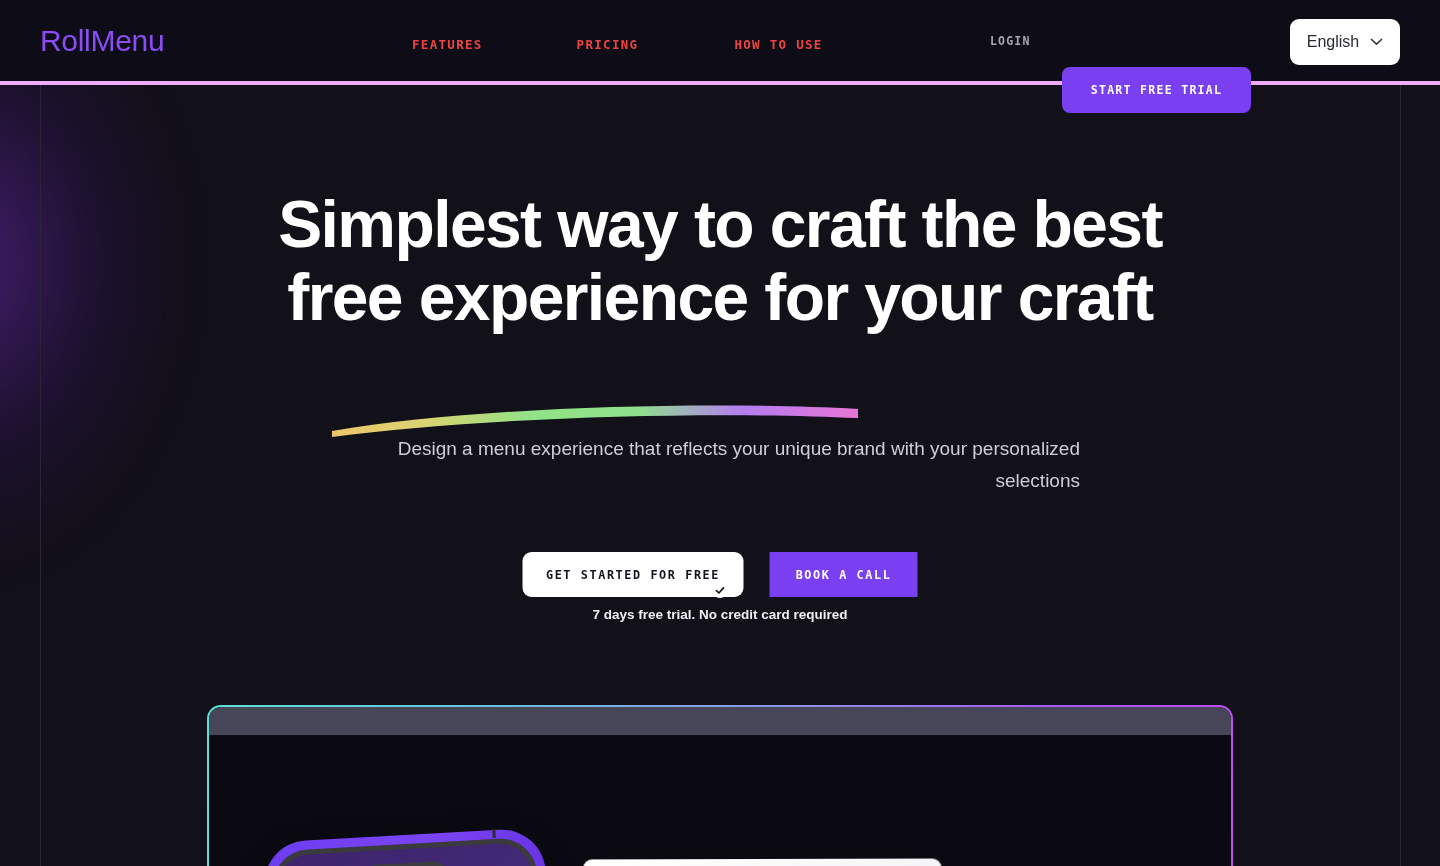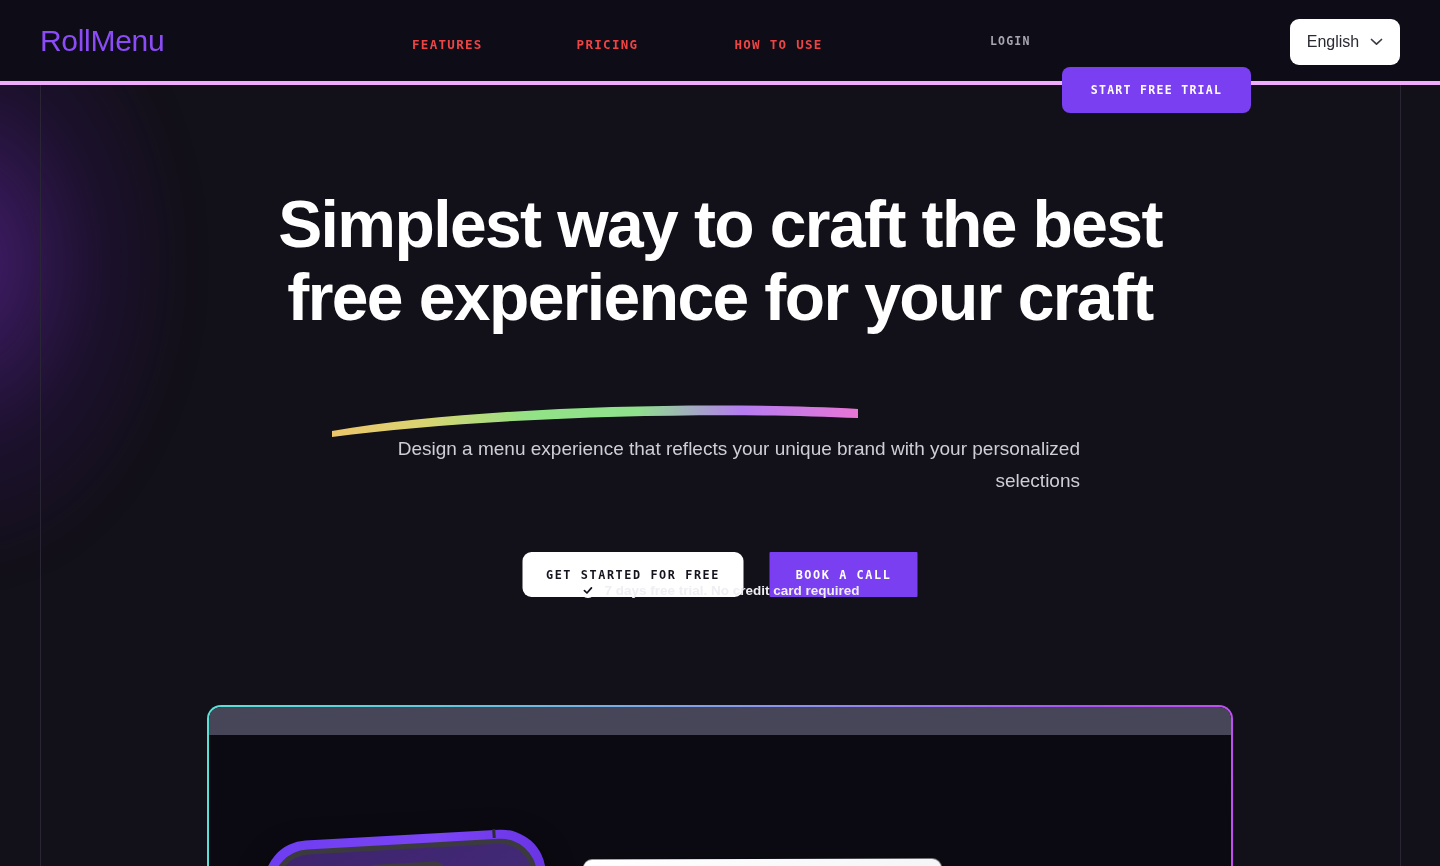--- a/index.html
+++ b/index.html
@@ -118,20 +118,21 @@
     background: #7b3ff2; border: none; border-radius: 1px;
     color: #fff;
     font-family: "DejaVu Sans Mono", monospace;
     font-size: 11.8px; font-weight: 700; letter-spacing: 1.6px;
     cursor: pointer; white-space: nowrap;
   }
   .trial-note {
     position: absolute; top: 498px; left: 50%; transform: translateX(-50%);
     display: flex; align-items: center; gap: 9px;
     white-space: nowrap;
+    flex-direction: column;
   }
   .check-icon { display: block; }
   .trial-note-text { font-size: 13.5px; font-weight: 700; color: #efeef3; }
 
   
   .device-card {
     position: absolute; left: 207px; top: 620px;
     width: 1026px; height: 200px;
     border-radius: 14px 14px 0 0;
     padding: 2px 2px 0 2px;

